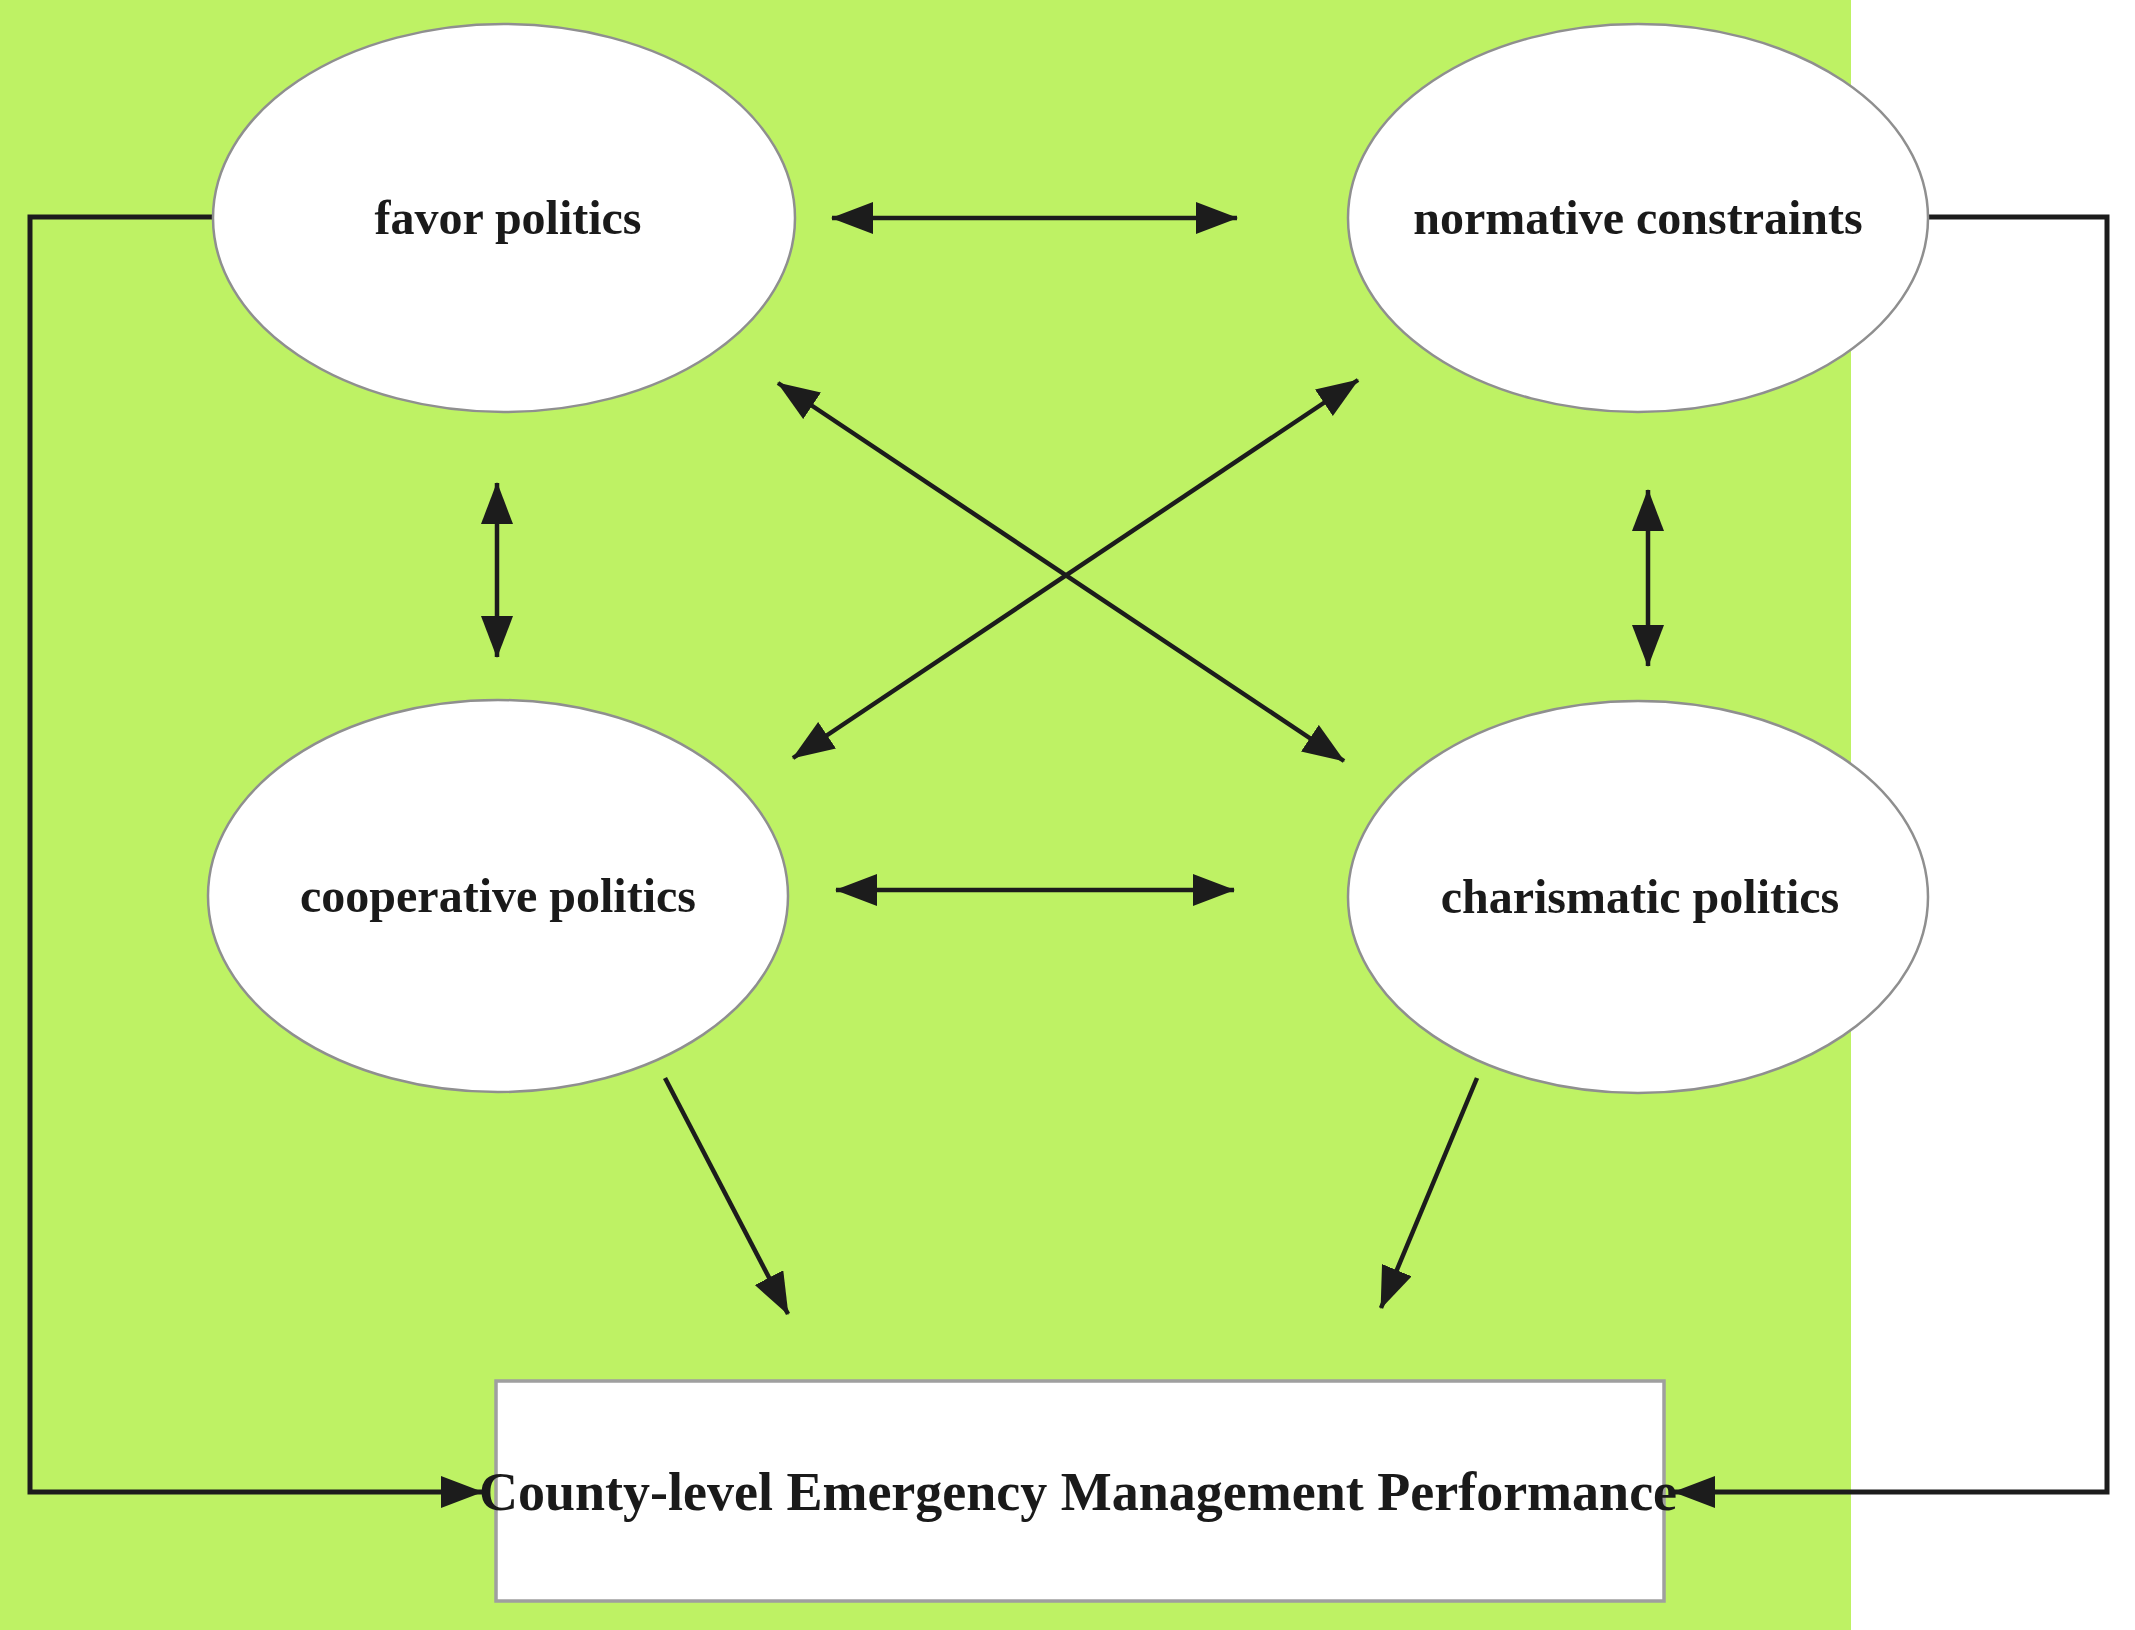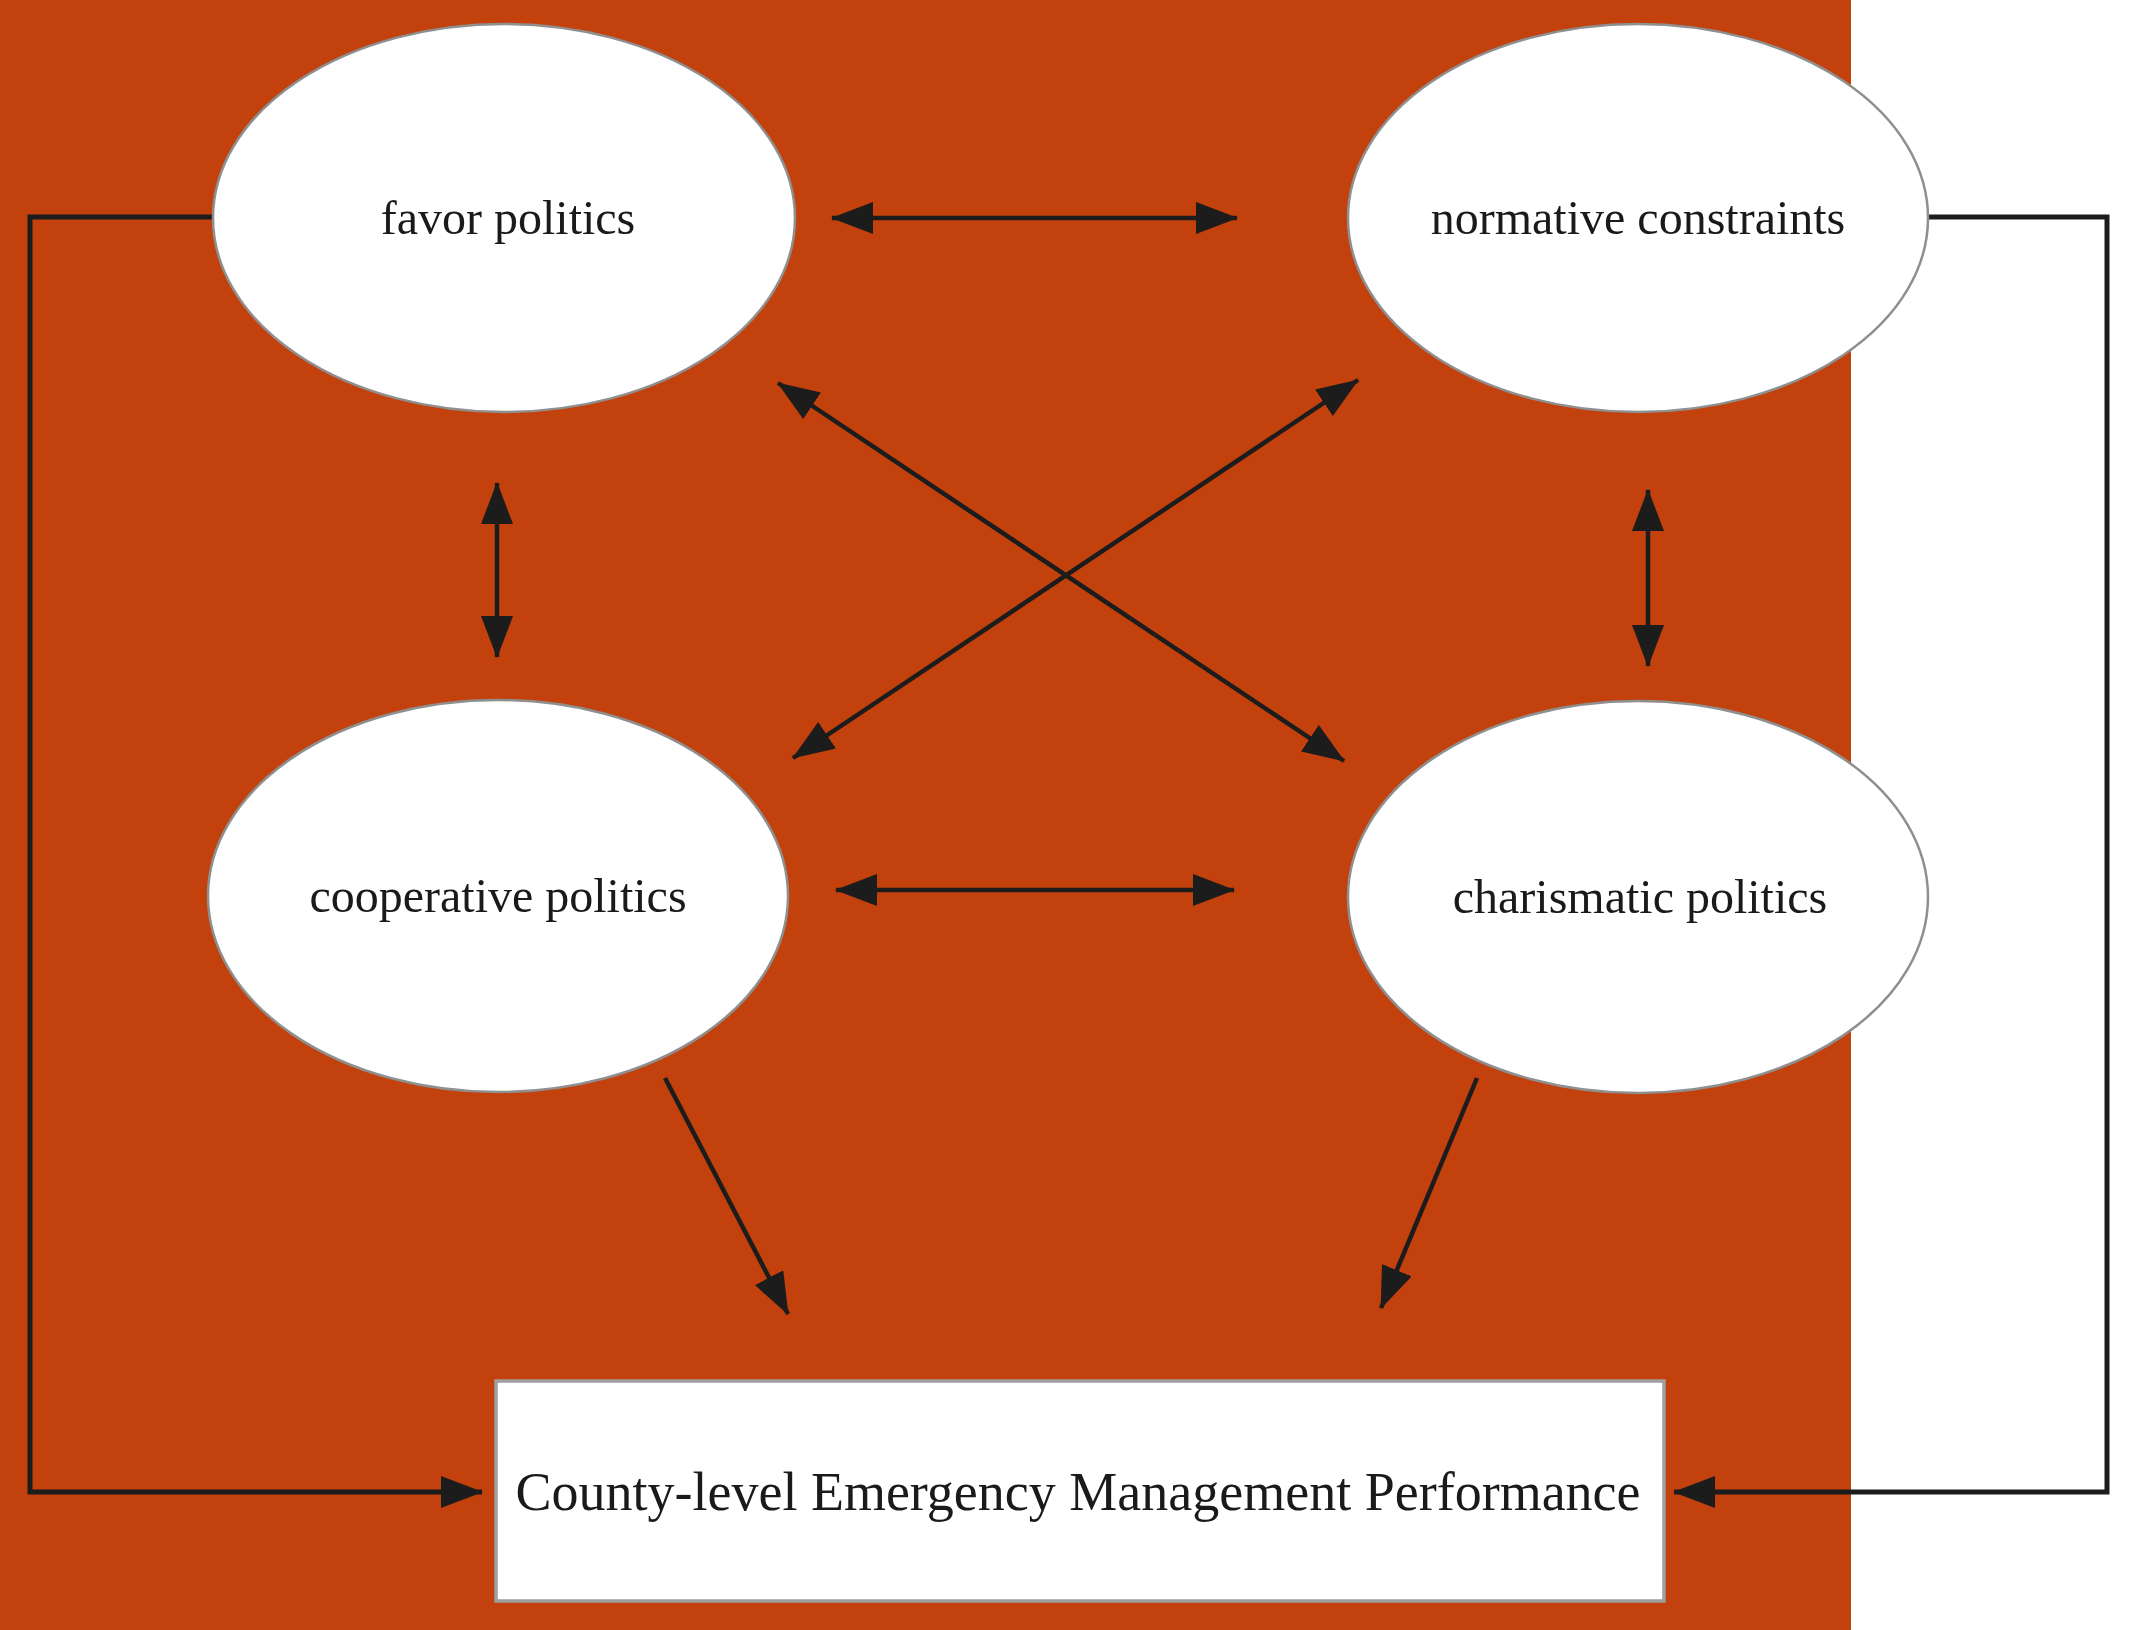--- a/index.html
+++ b/index.html
@@ -6,21 +6,22 @@
     margin: 0;
     padding: 0;
     background: #ffffff;
     width: 2135px;
     height: 1630px;
     overflow: hidden;
   }
   #figure-wrap {
     width: 1851px;
     height: 1630px;
-    background: #c2410c;
+    background: #bef264;
+    font-weight: bold;
   }
   svg { display: block; }
   .edge {
     stroke: #1c1c1c;
     fill: none;
   }
   .edge.thin  { stroke-width: 4.5px; }
   .edge.thick { stroke-width: 5px; }
   .node-shape {
     fill: #ffffff;

